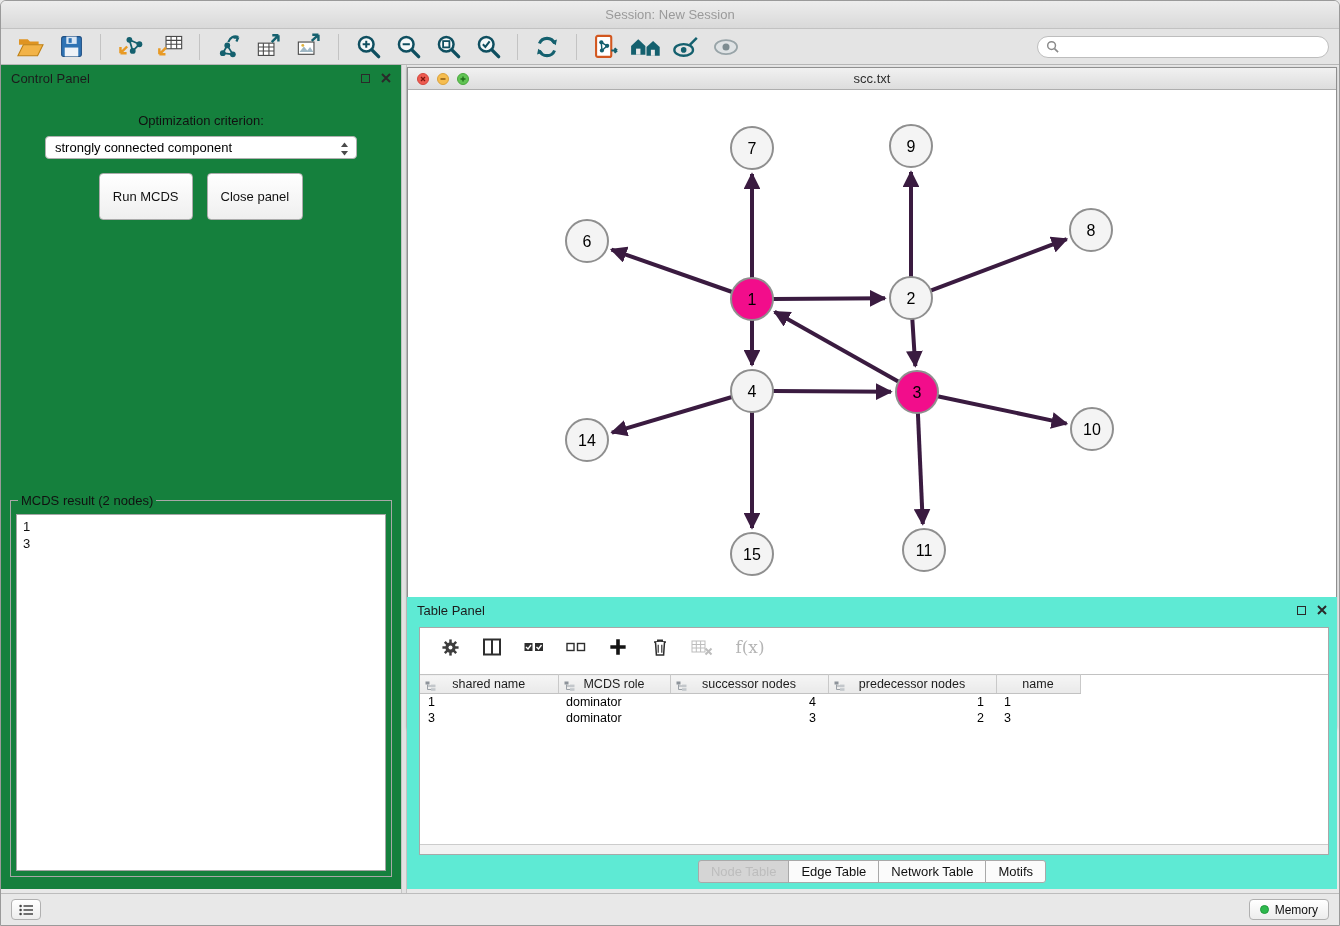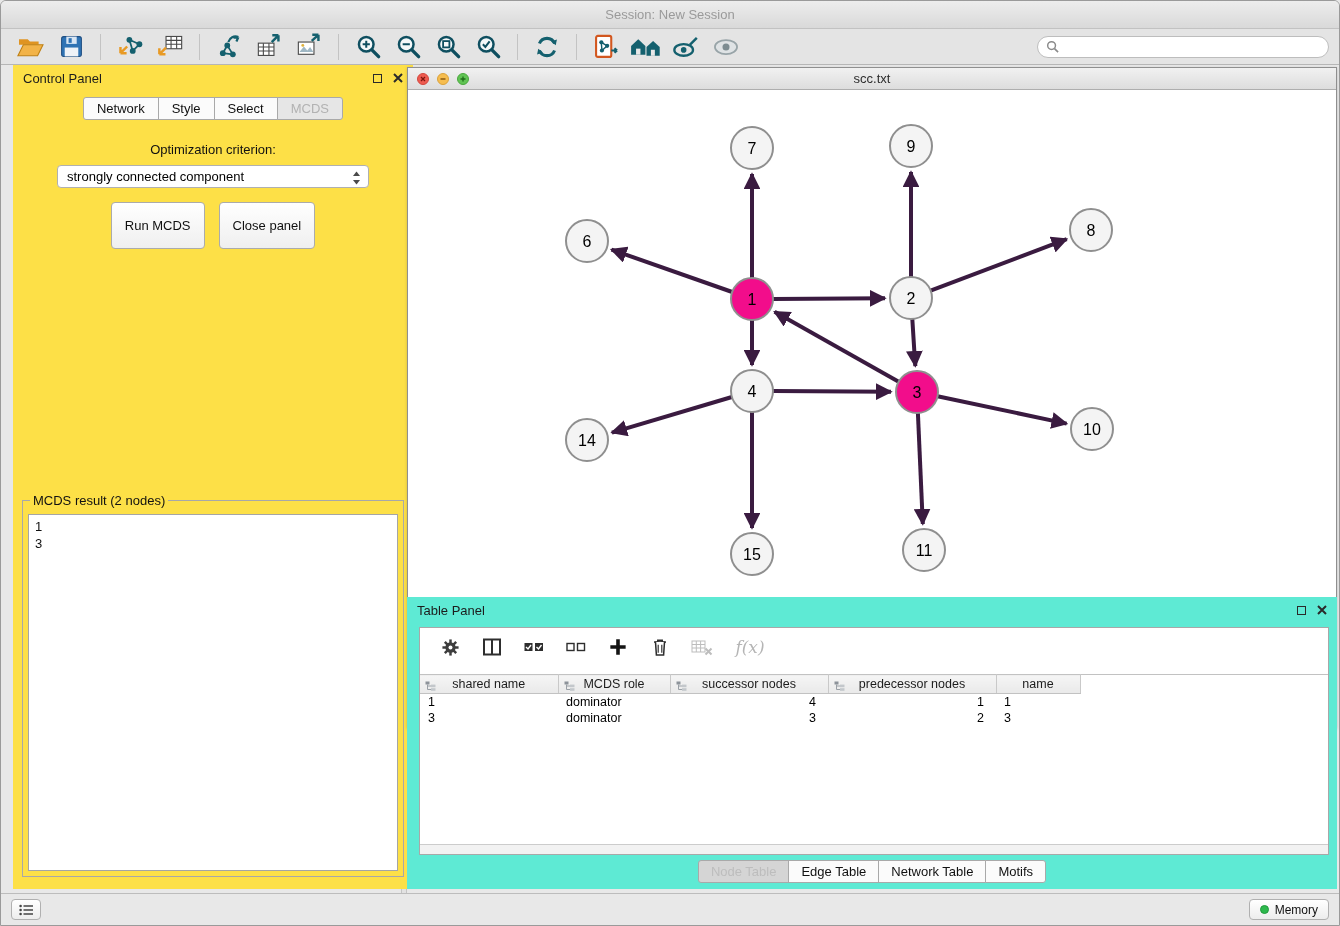--- a/index.html
+++ b/index.html
@@ -21,21 +21,21 @@
   .tb-sep { width:1px; height:26px; background:#c3c3c3; margin:0 9px; }
   .search-box { margin-left:auto; width:292px; height:22px; background:#fff; border:1px solid #bdbdbd;
     border-radius:11px; display:flex; align-items:center; padding:0 8px; }
   .search-box input { border:none; outline:none; flex:1; font-size:12px; margin-left:5px; background:transparent; font-family:"Liberation Sans", sans-serif; }
 
   
   .v-divider { position:absolute; left:400px; top:64px; width:6px; bottom:32px; background:#e2e2e2; border-left:1px solid #c4c4c4; border-right:1px solid #c4c4c4; }
   .h-divider { position:absolute; left:406px; top:592px; width:930px; height:4px; background:#e2e2e2; }
 
   
-  .control-panel { position:absolute; left:12px; top:64px; width:400px; bottom:36px; background:#fde047; }
+  .control-panel { position:absolute; left:0; top:64px; width:400px; bottom:36px; background:#15803d; }
   .panel-header { position:relative; height:26px; display:flex; align-items:center; padding-left:10px; font-size:13px; color:#1c1c1c; }
   .win-btns { position:absolute; right:10px; top:0; height:26px; display:flex; align-items:center; gap:11px; }
   .float-btn { width:9px; height:9px; border:1.5px solid #2a2a2a; background:transparent; display:inline-block; cursor:pointer; }
   .close-btn { cursor:pointer; line-height:0; }
   .cp-tabs { display:flex; justify-content:center; margin-top:6px; }
   .tab { background:#fbfbfb; border:1px solid #a9a9a9; margin-left:-1px; padding:3px 13px; font-size:13px; color:#111; cursor:pointer; }
   .tab:first-child { border-radius:3px 0 0 3px; margin-left:0; }
   .tab:last-child { border-radius:0 3px 3px 0; }
   .tab.active { background:#e6e6e6; color:#b2b2b2; }
   .cp-opt-label { text-align:center; font-size:13px; margin-top:22px; color:#111; }
@@ -62,21 +62,21 @@
   .tl.yellow { background:#f6bd4f; border:1px solid #dba23b; }
   .tl.green { background:#61c454; border:1px solid #4aa83e; }
   .net-canvas { position:absolute; left:0; top:22px; width:928px; height:502px; background:#fff; }
   svg text { font-family:"Liberation Sans", sans-serif; }
 
   
   .table-panel { position:absolute; left:406px; top:596px; width:930px; bottom:36px; background:#5eead4; }
   .table-frame { position:absolute; left:12px; right:8px; top:30px; bottom:34px; background:#fff; border:1px solid #a8a8a8; overflow:hidden; }
   .table-toolbar { height:38px; display:flex; align-items:center; gap:18px; padding-left:18px; background:#fff; }
   .tt-btn { background:none; border:none; display:flex; align-items:center; justify-content:center; width:24px; height:24px; cursor:pointer; }
-  .fx-label { font-family:"DejaVu Serif", serif; font-style:italic; font-size:17px; color:#b5b5b5; }
+  .fx-label { font-family:"DejaVu Serif", serif; font-size:17px; color:#b5b5b5; }
   table.node-table { border-collapse:collapse; table-layout:fixed; width:100%; margin-top:8px; }
   table.node-table th { position:relative; height:19px; background:linear-gradient(#f5f5f5,#e9e9e9);
     border-top:1px solid #c2c2c2; border-bottom:1px solid #c2c2c2; border-right:1px solid #c9c9c9;
     font-size:12.5px; font-weight:normal; color:#1c1c1c; text-align:center; }
   table.node-table th.filler { background:#fff; border:none; border-top:1px solid #c2c2c2; }
   .th-icon { position:absolute; left:5px; top:5px; }
   table.node-table td { height:16px; font-size:12.5px; color:#000; padding:0 8px; white-space:nowrap; overflow:hidden; }
   table.node-table td.num { text-align:right; padding-right:12px; }
   .table-hscroll { position:absolute; left:0; right:0; bottom:0; height:10px; background:#f2f2f2; border-top:1px solid #cccccc; }
   .table-tabs { position:absolute; left:0; width:100%; bottom:6px; display:flex; justify-content:center; }
@@ -244,26 +244,20 @@
     <div class="panel-header">
       <span>Control Panel</span>
       <span class="win-btns">
         <span class="float-btn"></span>
         <span class="close-btn">
           <svg width="10" height="10" viewBox="0 0 10 10">
               <path d="M1 1 L9 9 M9 1 L1 9" stroke="#2a2a2a" stroke-width="2"></path>
             </svg>
         </span>
       </span>
-    </div>
-    <div class="cp-tabs">
-      <div class="tab">Network</div>
-      <div class="tab">Style</div>
-      <div class="tab">Select</div>
-      <div class="tab active">MCDS</div>
     </div>
     <div class="cp-opt-label">Optimization criterion:</div>
     <div class="mac-select">
       <span>strongly connected component</span>
       <span class="mac-select-arrows">
         <svg width="9" height="14" viewBox="0 0 9 14">
           <path d="M4.5 0.5 L8 5 H1 Z" fill="#4a4a4a"></path>
           <path d="M4.5 13.5 L1 9 H8 Z" fill="#4a4a4a"></path>
         </svg>
       </span>

